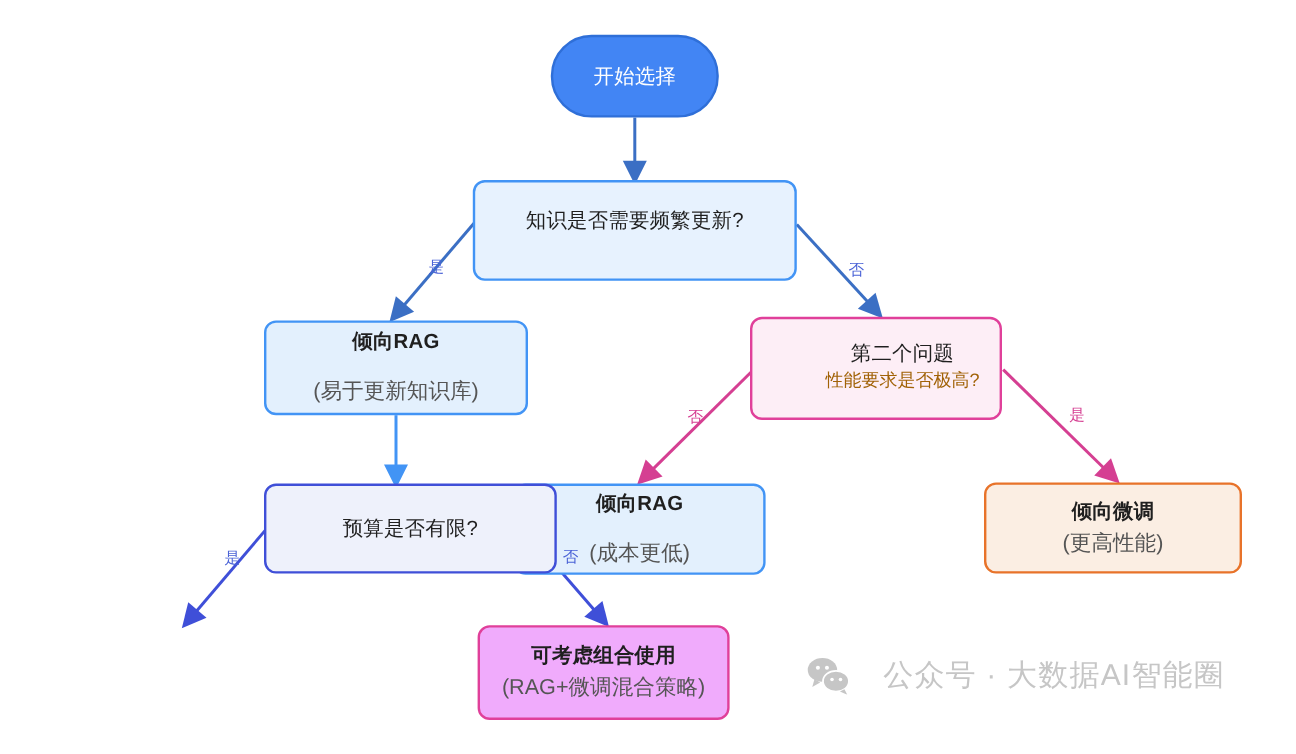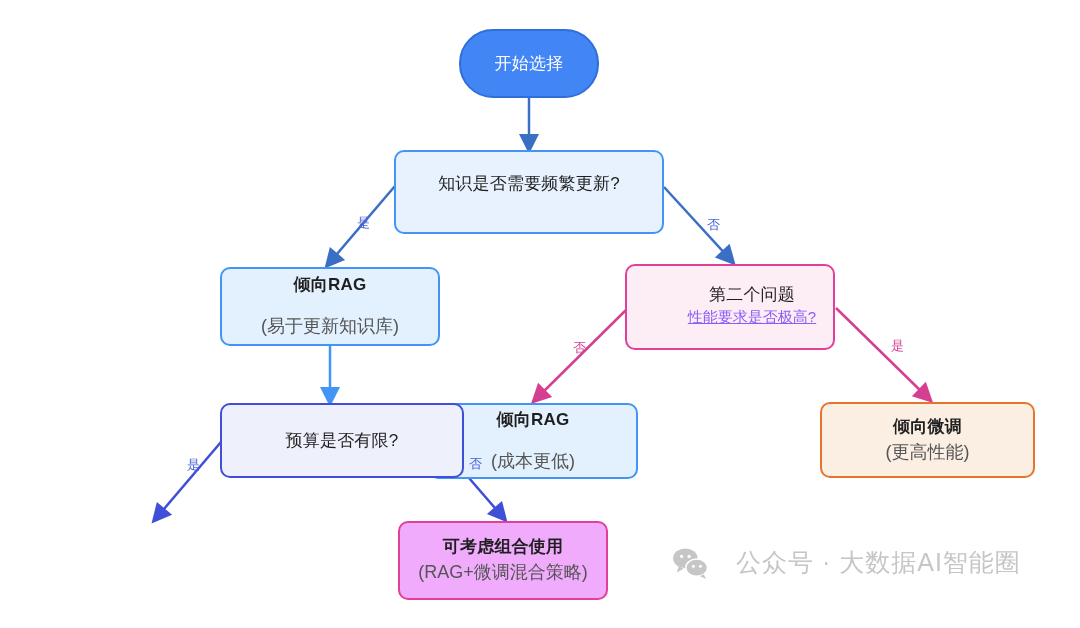--- a/index.html
+++ b/index.html
@@ -80,23 +80,22 @@
   }
   .node.pink-decision {
     background: #fdeef6;
     border-color: #e0409a;
     justify-content: flex-start;
     padding-top: 18px;
   }
   .node.pink-decision .title { font-weight: normal; }
   .node.pink-decision .sub2 {
     font-size: 15px;
-    color: #8b5cf6;
+    color: #a16207;
     margin-top: 3px;
-    text-decoration: underline;
   }
   
   .node.purple {
     background: #eef1fb;
     border-color: #3f4fd8;
   }
   .node.purple .title { font-weight: normal; }
   
   .node.orange {
     background: #fbeee3;

